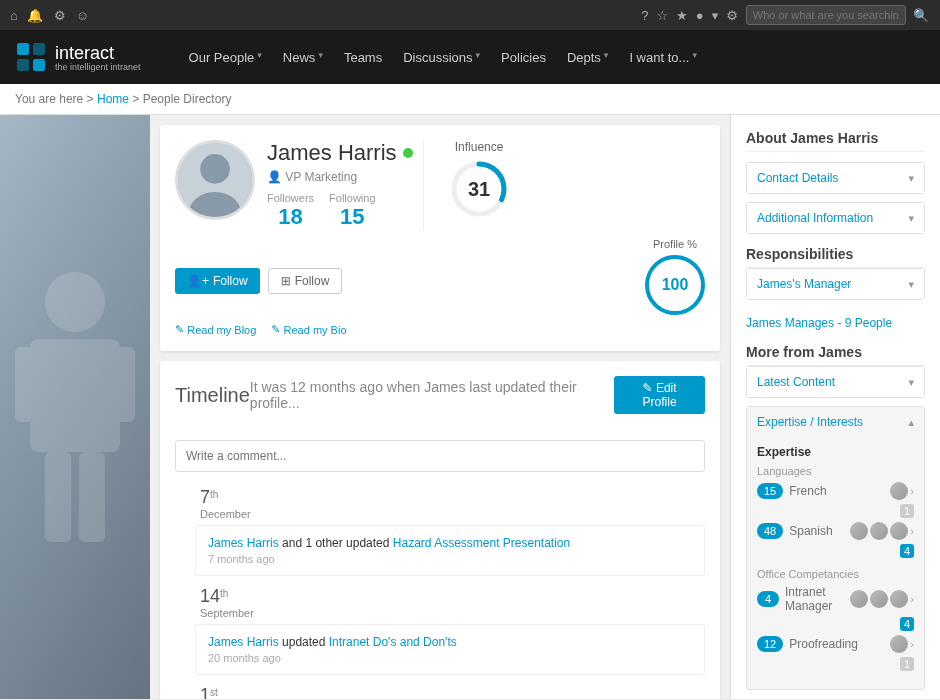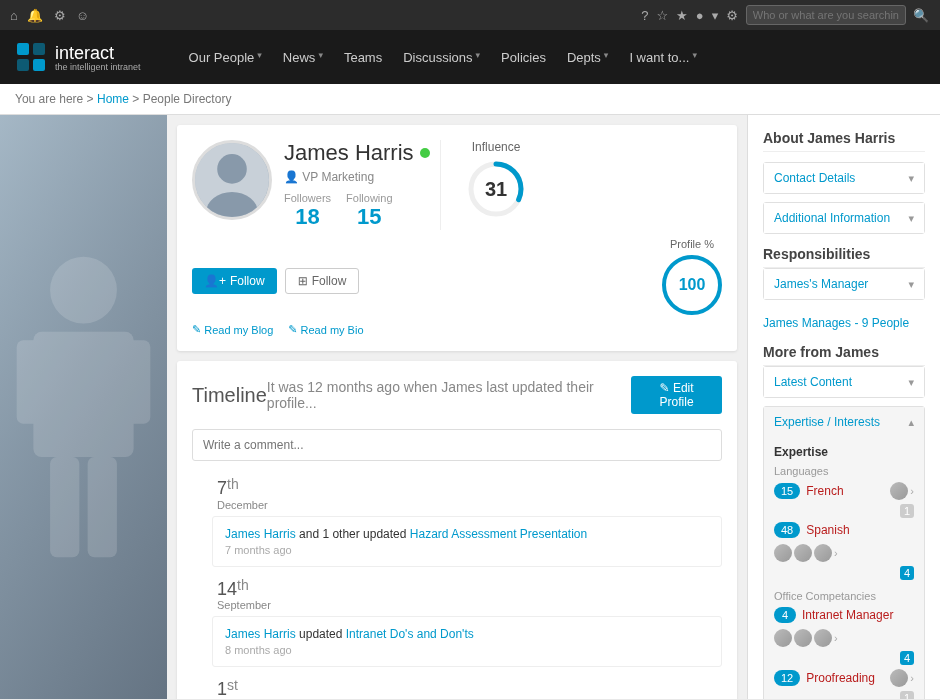--- a/index.html
+++ b/index.html
@@ -88,21 +88,21 @@
     
     .center-panel {
       width: 580px;
       background: #f0f0f0;
       overflow-y: auto;
       flex-shrink: 0;
     }
 
     
     .right-sidebar {
-      width: 193px;
+      width: 210px;
       background: white;
       border-left: 1px solid #ddd;
       overflow-y: auto;
       flex-shrink: 0;
       padding: 15px;
     }
 
     
     .profile-card {
       background: white;
@@ -238,21 +238,21 @@
       background: white;
       margin: 0 10px 10px;
       padding: 15px;
       border-radius: 3px;
       box-shadow: 0 1px 3px rgba(0,0,0,0.1);
     }
     .timeline-header {
       display: flex;
       justify-content: space-between;
       align-items: center;
-      margin-bottom: 15px;
+      margin-bottom: 26px;
     }
     .timeline-title { font-size: 20px; color: #555; }
     .timeline-info { font-size: 14px; color: #888; }
     .btn-edit-profile {
       background: #0099cc;
       color: white;
       border: none;
       padding: 5px 12px;
       border-radius: 3px;
       cursor: pointer;
@@ -269,21 +269,21 @@
     }
 
     
     .timeline-date {
       font-size: 11px;
       color: #888;
       margin-bottom: 5px;
       padding-left: 5px;
     }
     .timeline-date .day-num { font-size: 18px; color: #555; }
-    .timeline-date .day-suffix { font-size: 14px; color: #888; vertical-align: super; }
+    .timeline-date .day-suffix { font-size: 10px; color: #888; vertical-align: super; }
     .timeline-item {
       background: white;
       border: 1px solid #eee;
       border-radius: 3px;
       padding: 10px 12px;
       margin-bottom: 5px;
       font-size: 12px;
     }
     .timeline-item a { color: #0099cc; text-decoration: none; }
     .timeline-ago { color: #aaa; font-size: 11px; margin-top: 3px; }
@@ -329,21 +329,21 @@
     }
     .expertise-badge {
       background: #0099cc;
       color: white;
       border-radius: 10px;
       padding: 2px 7px;
       font-size: 11px;
       min-width: 22px;
       text-align: center;
     }
-    .expertise-name { font-size: 12px; color: #b91c1c; flex: 1; }
+    .expertise-name { font-size: 12px; color: #737373; flex: 1; }
     .expertise-avatars { display: flex; gap: 2px; align-items: center; }
     .mini-avatar {
       width: 18px; height: 18px;
       border-radius: 50%;
       background: linear-gradient(135deg, #bbb, #999);
       display: inline-block;
     }
     .expertise-count {
       font-size: 11px;
       color: white;
@@ -564,21 +564,21 @@
         <div class="timeline-date">
           <span class="day-num">14</span><span class="day-suffix">th</span><br>
           <span>September</span>
         </div>
         <div class="timeline-item">
           <div>
             <a href="#">James Harris</a>
             <span> updated </span>
             <a href="#">Intranet Do's and Don'ts</a>
           </div>
-          <div class="timeline-ago">8 months ago</div>
+          <div class="timeline-ago">20 months ago</div>
         </div>
       </div>
 
       
       <div class="timeline-date-section">
         <div class="timeline-date">
           <span class="day-num">1</span><span class="day-suffix">st</span><br>
           <span>September</span>
         </div>
         <div class="timeline-item">

